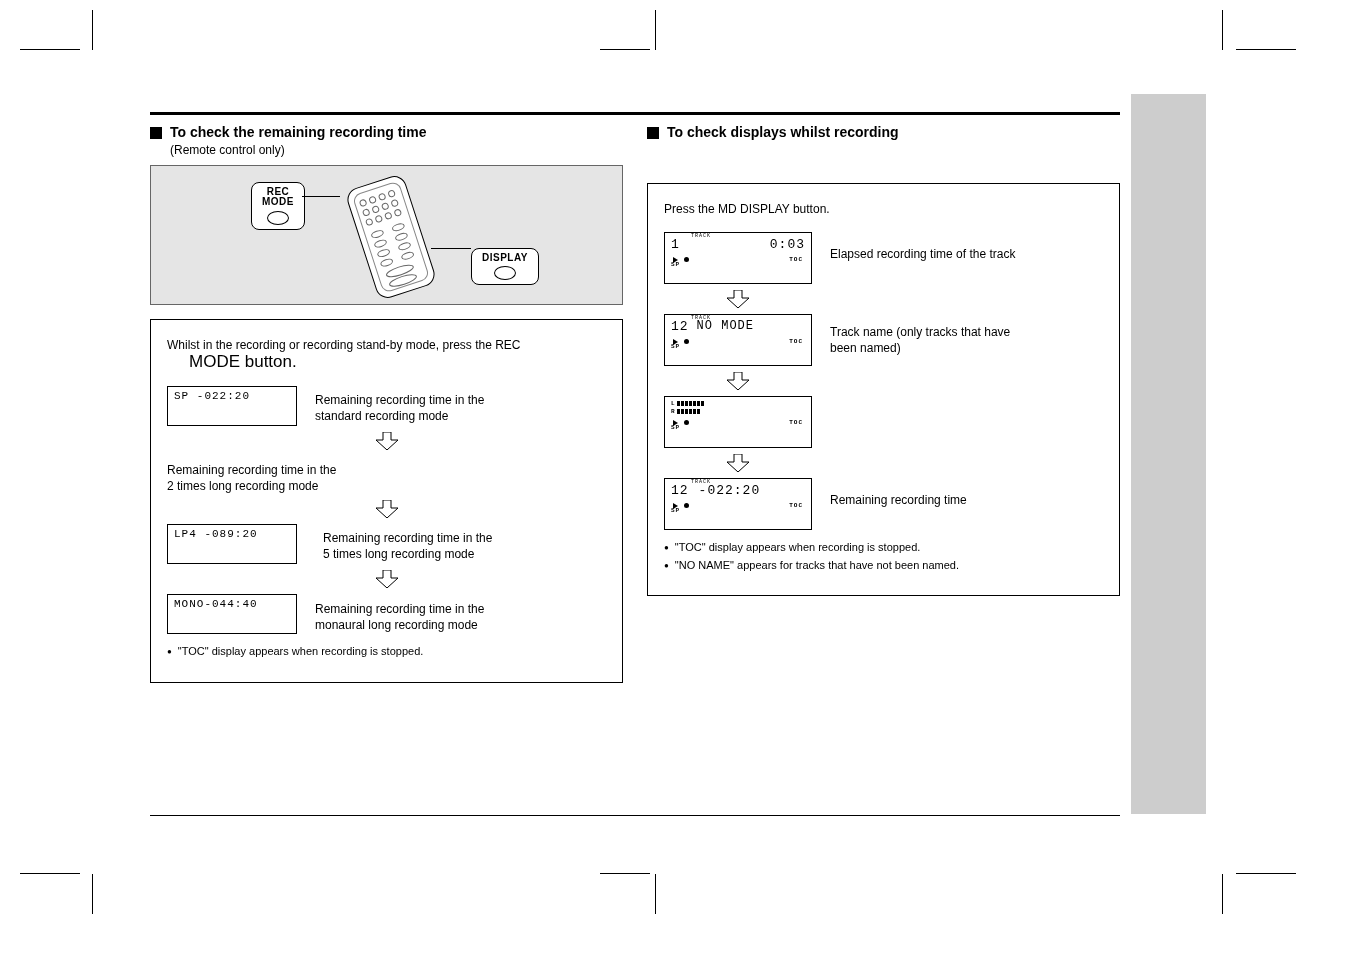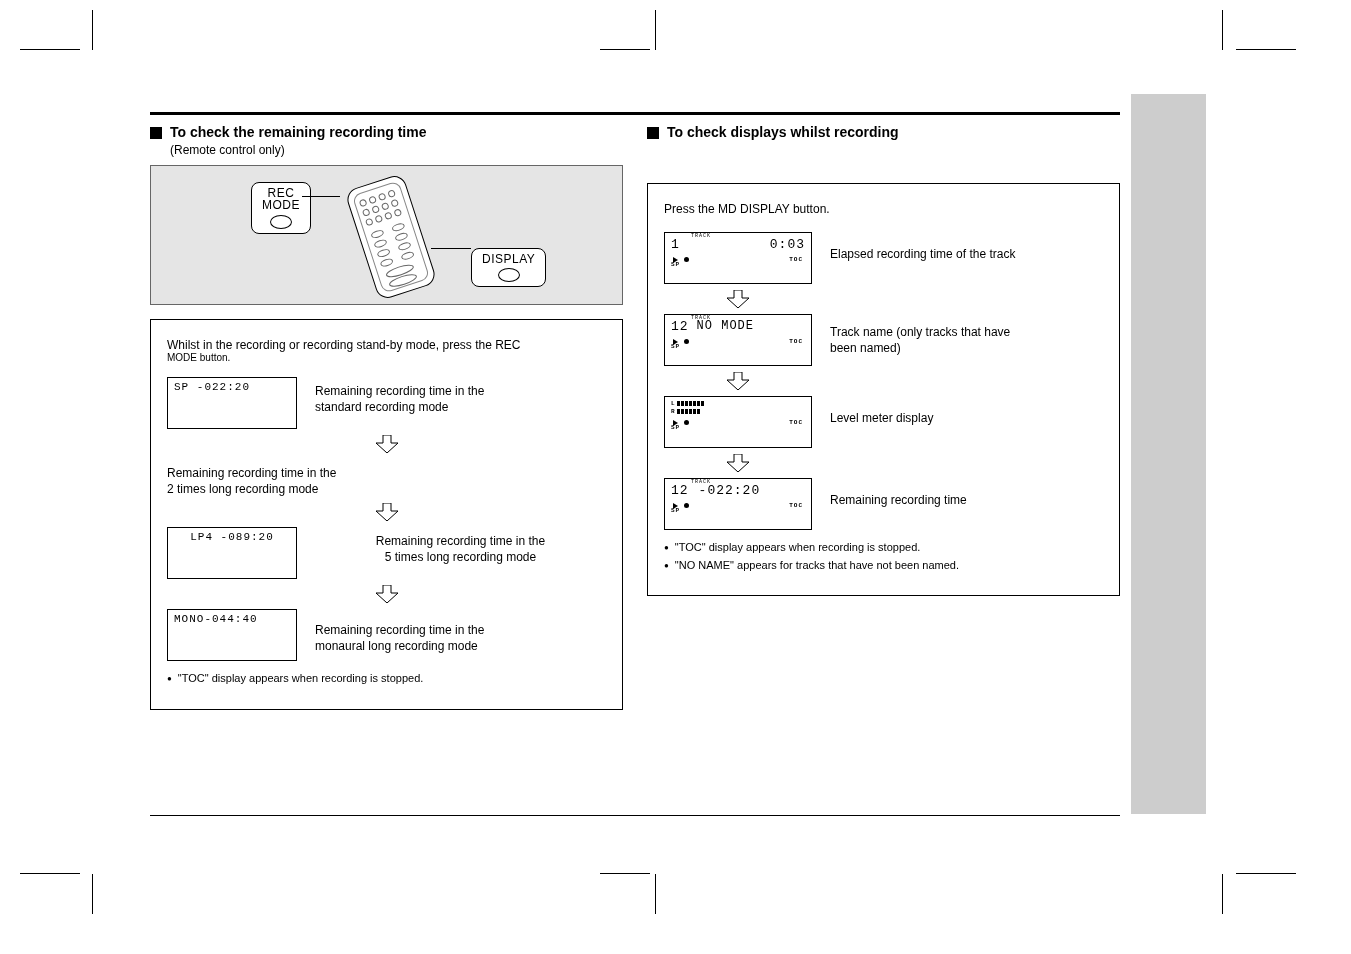--- a/index.html
+++ b/index.html
@@ -20,30 +20,30 @@
 
   .sec-head { display: flex; align-items: flex-start; gap: 8px; margin-bottom: 6px; }
   .sec-head .sq { width: 12px; height: 12px; background: #000; margin-top: 4px; flex: 0 0 auto; }
   .sec-head .title { font-size: 14px; font-weight: bold; line-height: 1.3; }
   .sec-head .sub { font-size: 12px; line-height: 1.3; margin-top: 2px; }
   .sec-head .body { display: flex; flex-direction: column; }
 
   .remote-area { background: #e5e5e5; border: 1px solid #666; height: 140px; position: relative; margin-bottom: 14px; }
   .remote-svg { position: absolute; left: 180px; top: 6px; }
   .btn-box { position: absolute; background: #fff; border: 1px solid #000; border-radius: 8px; padding: 4px 10px; text-align: center; }
-  .btn-box .lbl { font-size: 12px; font-weight: normal; line-height: 1.05; letter-spacing: 0.5px; }
+  .btn-box .lbl { font-size: 10px; font-weight: bold; line-height: 1.05; letter-spacing: 0.5px; }
   .btn-box .oval { width: 22px; height: 14px; border: 1px solid #000; border-radius: 50%; margin: 3px auto 0; }
   .btn-rec { left: 100px; top: 16px; }
   .btn-disp { left: 320px; top: 82px; }
   .lead { position: absolute; height: 1px; background: #000; }
 
   .seq-box { border: 1px solid #000; padding: 18px 16px 20px; }
 
   .lcd-frame { width: 130px; margin: 0 auto; }
-  .lcd { border: 1px solid #000; height: 52px; padding: 2px 6px 0; font-family: "Courier New", monospace; font-size: 13px; letter-spacing: 1px; position: relative; }
+  .lcd { border: 1px solid #000; height: 40px; padding: 2px 6px 0; font-family: "Courier New", monospace; font-size: 13px; letter-spacing: 1px; position: relative; }
   .lcd-sub { display: flex; align-items: center; gap: 6px; font-size: 6px; margin-top: 4px; padding: 0 2px; }
   .lcd-sub .tri { width: 0; height: 0; border-top: 3px solid transparent; border-bottom: 3px solid transparent; border-left: 5px solid #000; }
   .lcd-sub .dot { width: 5px; height: 5px; border-radius: 50%; background: #000; }
   .lcd-sub .toc { margin-left: auto; font-size: 6px; font-weight: bold; }
   .lcd-top { font-size: 11px; line-height: 14px; }
   .lcd .tiny { font-size: 5px; position: absolute; }
 
   .arrow-down { width: 22px; height: 18px; margin: 6px auto; }
   .arrow-down svg { display: block; }
 
@@ -132,21 +132,21 @@
                   <ellipse cx="70" cy="88" rx="6" ry="3"></ellipse>
                 <ellipse cx="58" cy="100" rx="14" ry="4"></ellipse>
                 <ellipse cx="58" cy="110" rx="14" ry="4"></ellipse>
               </g>
             </g>
           </svg>
         </div>
 
         <div class="seq-box">
           <div class="line" style="font-size:12px;">Whilst in the recording or recording stand-by mode, press the REC</div>
-          <div class="line" style="font-size:10px; margin-bottom:14px;">MODE button.</div>
+          <div class="line" style="font-size:17px; margin-bottom:14px;margin-left:22px;">MODE button.</div>
 
           <div style="display:flex; gap:18px; align-items:flex-start;">
             <div class="lcd-frame">
               <div class="lcd">
                   <div class="lcd-top">SP -022:20</div>
                 </div>
             </div>
             <div class="desc-block" style="flex:1;">
               <div class="line">Remaining recording time in the</div>
               <div class="line">standard recording mode</div>
@@ -165,21 +165,21 @@
               <div class="line">2 times long recording mode</div>
             </div>
           </div>
 
           <div class="arrow-down">
             <svg width="22" height="18" viewBox="0 0 22 18">
                 <path d="M7 0 H15 V8 H22 L11 18 L0 8 H7 Z" fill="#fff" stroke="#000"></path>
               </svg>
           </div>
 
-          <div style="display:flex; gap:18px; align-items:flex-start;text-align:center;">
+          <div style="display:flex; gap:26px; align-items:flex-start;">
             <div class="lcd-frame">
               <div class="lcd">
                   <div class="lcd-top">LP4 -089:20</div>
                 </div>
             </div>
             <div class="desc-block" style="flex:1;">
               <div class="line">Remaining recording time in the</div>
               <div class="line">5 times long recording mode</div>
             </div>
           </div>
@@ -314,23 +314,20 @@
                   </div>
                   <div style="font-size:6px; font-weight:bold; margin-top:-2px;">SP</div>
                 </div>
               </div>
               <div class="arrow-down">
                 <svg width="22" height="18" viewBox="0 0 22 18">
                     <path d="M7 0 H15 V8 H22 L11 18 L0 8 H7 Z" fill="#fff" stroke="#000"></path>
                   </svg>
               </div>
             </div>
-            <div class="desc-block" style="flex:1; padding-top:8px;">
-              <div class="line">Level meter display</div>
-            </div>
           </div>
 
           <div style="display:flex; gap:18px; align-items:flex-start;">
             <div class="row-lcd">
               <div class="lcd-frame lcd-wide lcd-big">
                 <div class="lcd">
                   <span class="tiny" style="left:26px; top:0;">TRACK</span>
                   <div style="display:flex; gap:10px; padding-top:2px;">
                     <span>12</span>
                     <span>-022:20</span>

